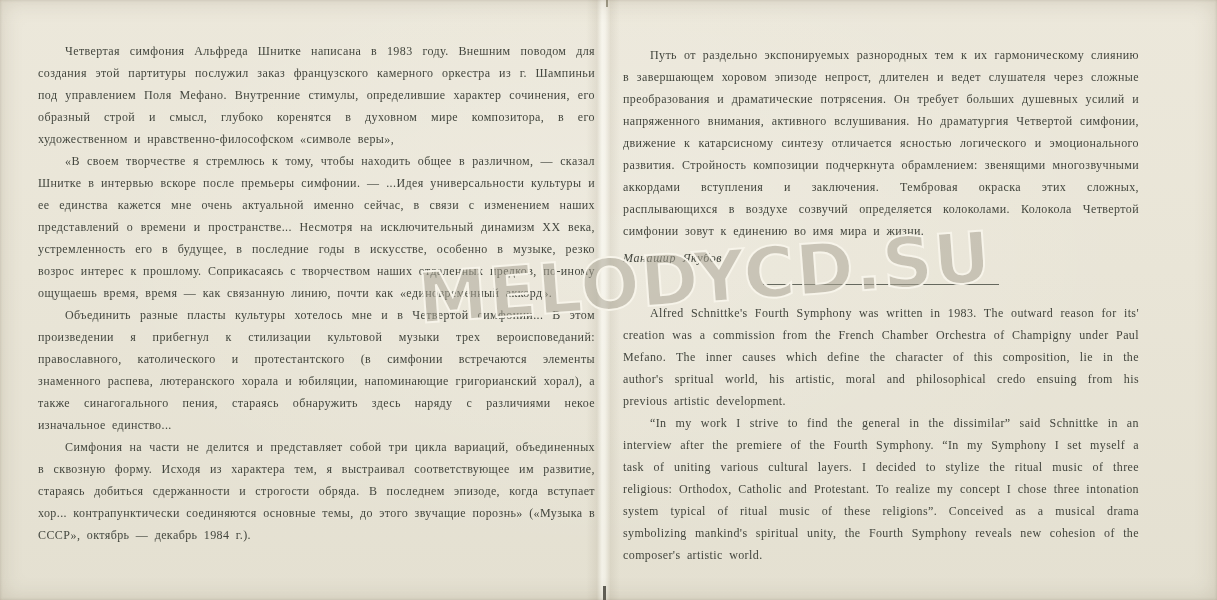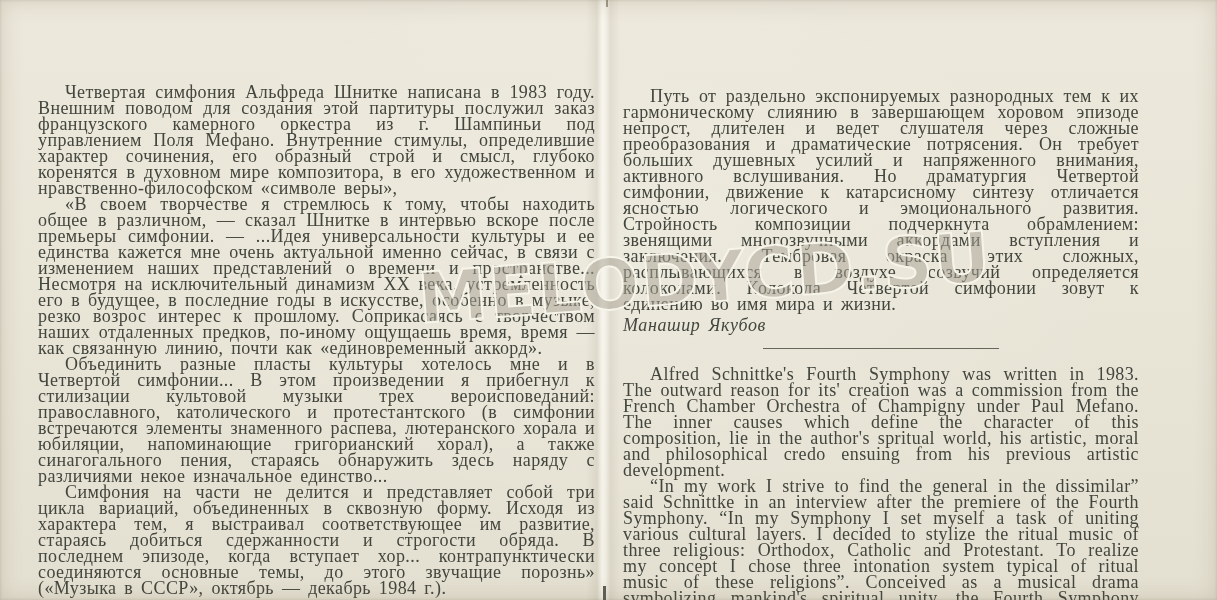--- a/index.html
+++ b/index.html
@@ -17,23 +17,23 @@
       radial-gradient(ellipse at 50% 42%, rgba(255,255,255,0.16), rgba(0,0,0,0) 62%),
       linear-gradient(180deg,#ece8db 0%, var(--paper) 45%, #e4e0d1 100%);
   }
   .spread::after{
     content:"";position:absolute;inset:0;pointer-events:none;
     box-shadow:inset 0 0 22px rgba(120,105,78,0.22), inset 0 0 3px rgba(110,95,70,0.25);
   }
   .text-block{
     position:absolute;
     color:var(--ink);
-    font-size:18px;line-height:16px;
+    font-size:12px;line-height:22px;
     text-align:justify;
-    letter-spacing:0.4px;word-spacing:3px;margin-top:44px;
+    letter-spacing:0.4px;word-spacing:3px;
   }
   .text-block p{text-indent:27px;margin:0;hyphens:auto;-webkit-hyphens:auto;}
   .left-text{left:38px;top:40px;width:557px;}
   .right-text{left:623px;top:44px;width:516px;}
   .signature{
     font-style:italic;text-indent:0 !important;
     margin-top:5px !important;padding-right:6px;letter-spacing:0.6px;
   }
   .divider{
     width:236px;margin:15px 0 0 140px;

